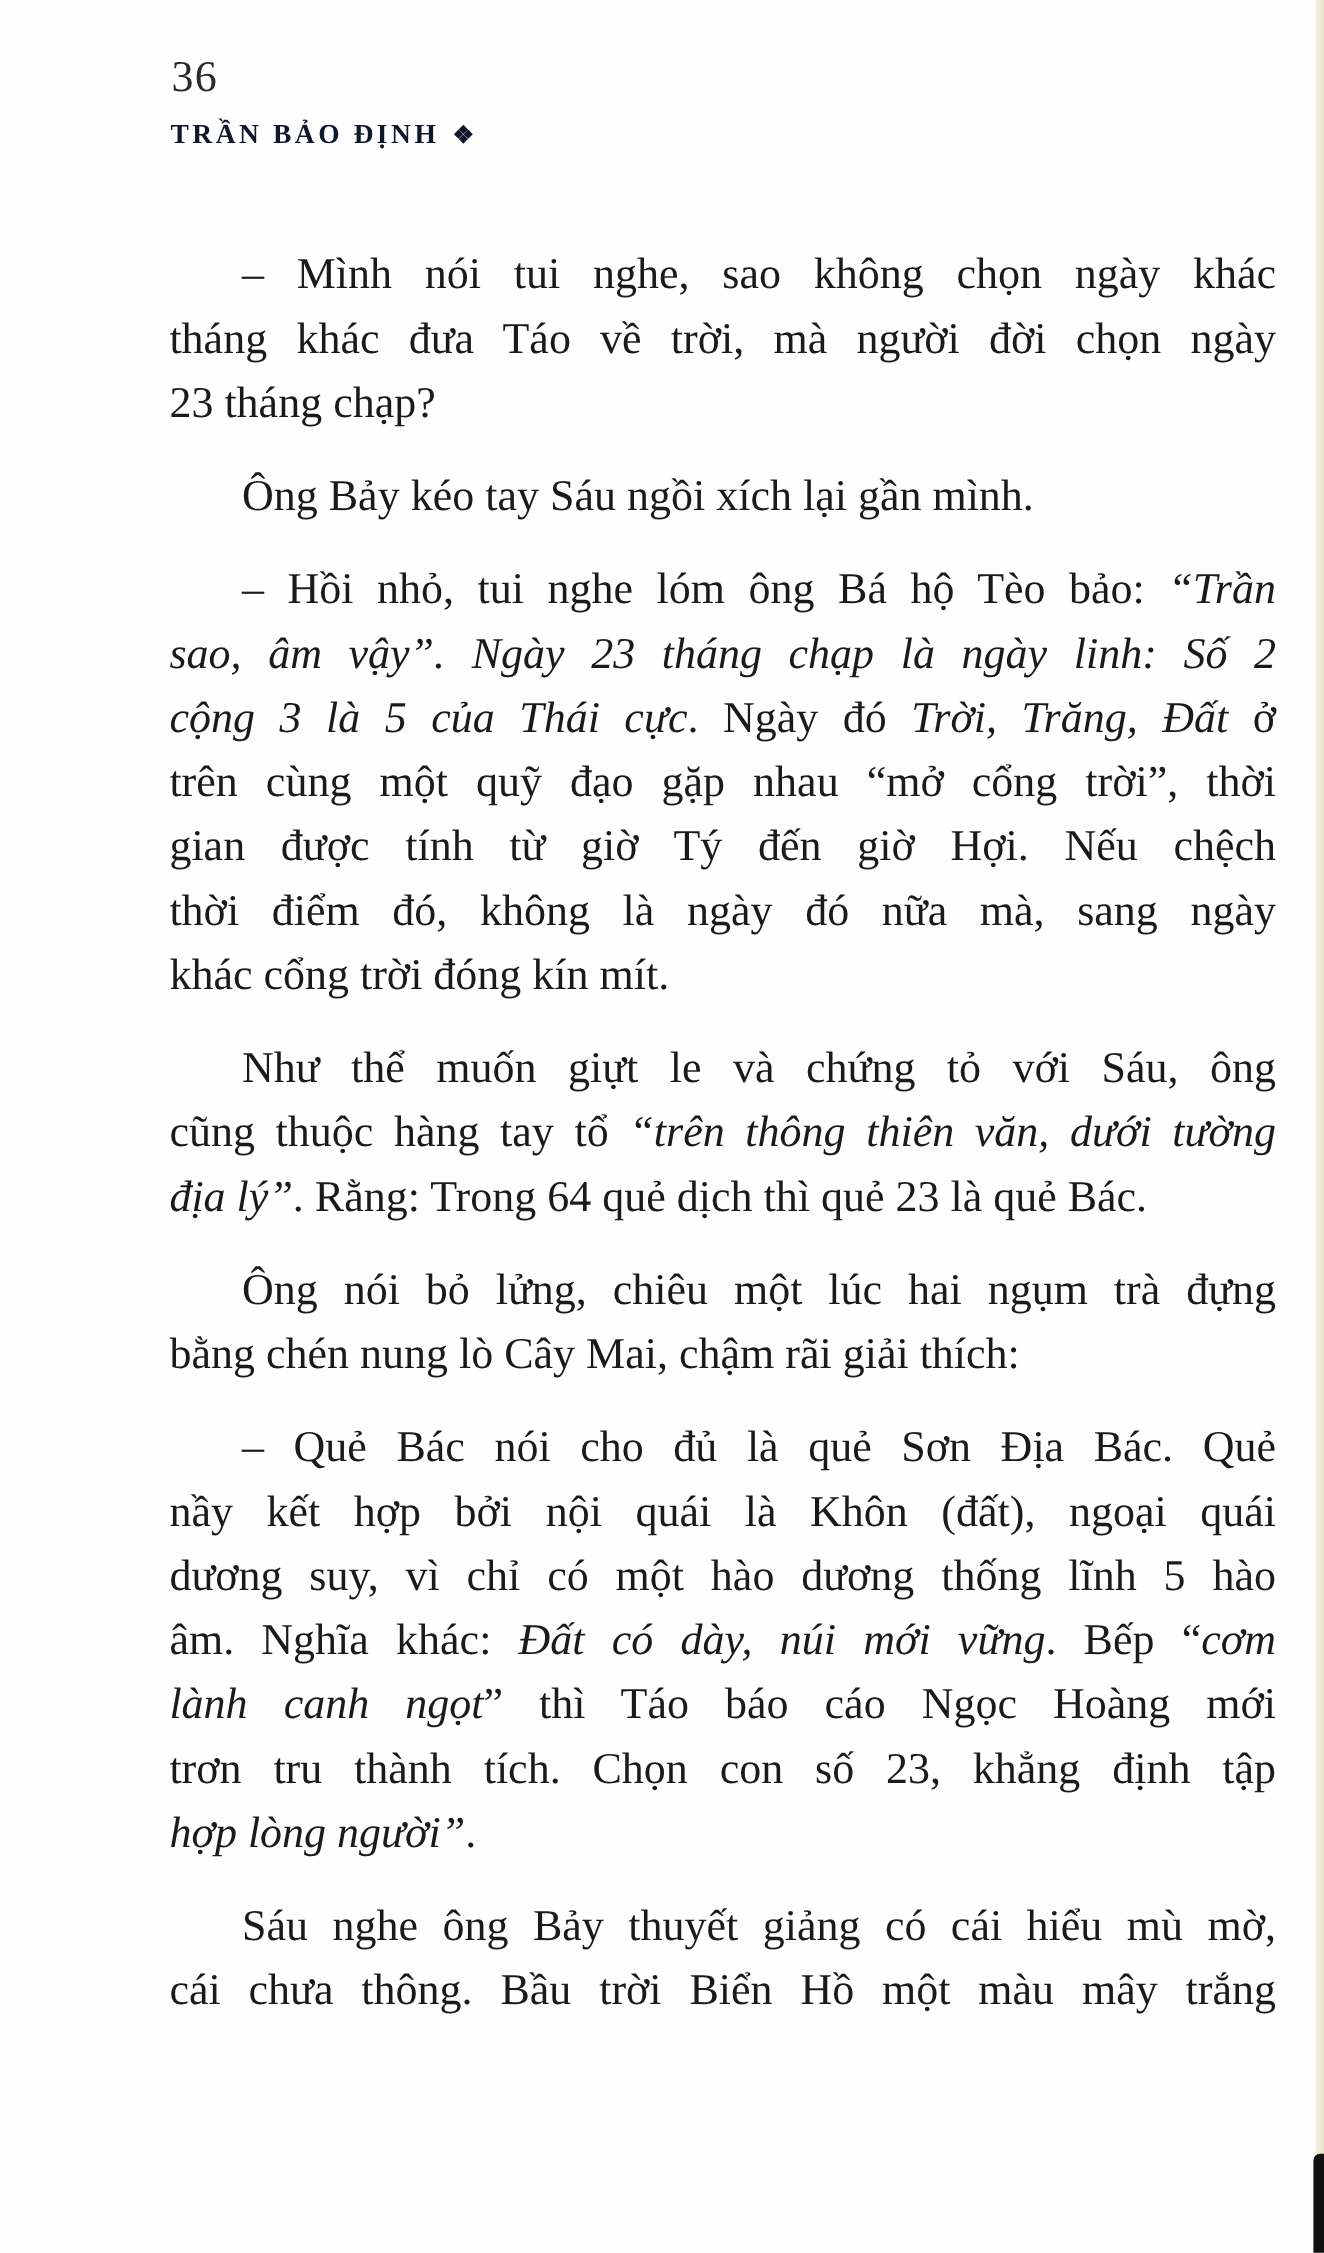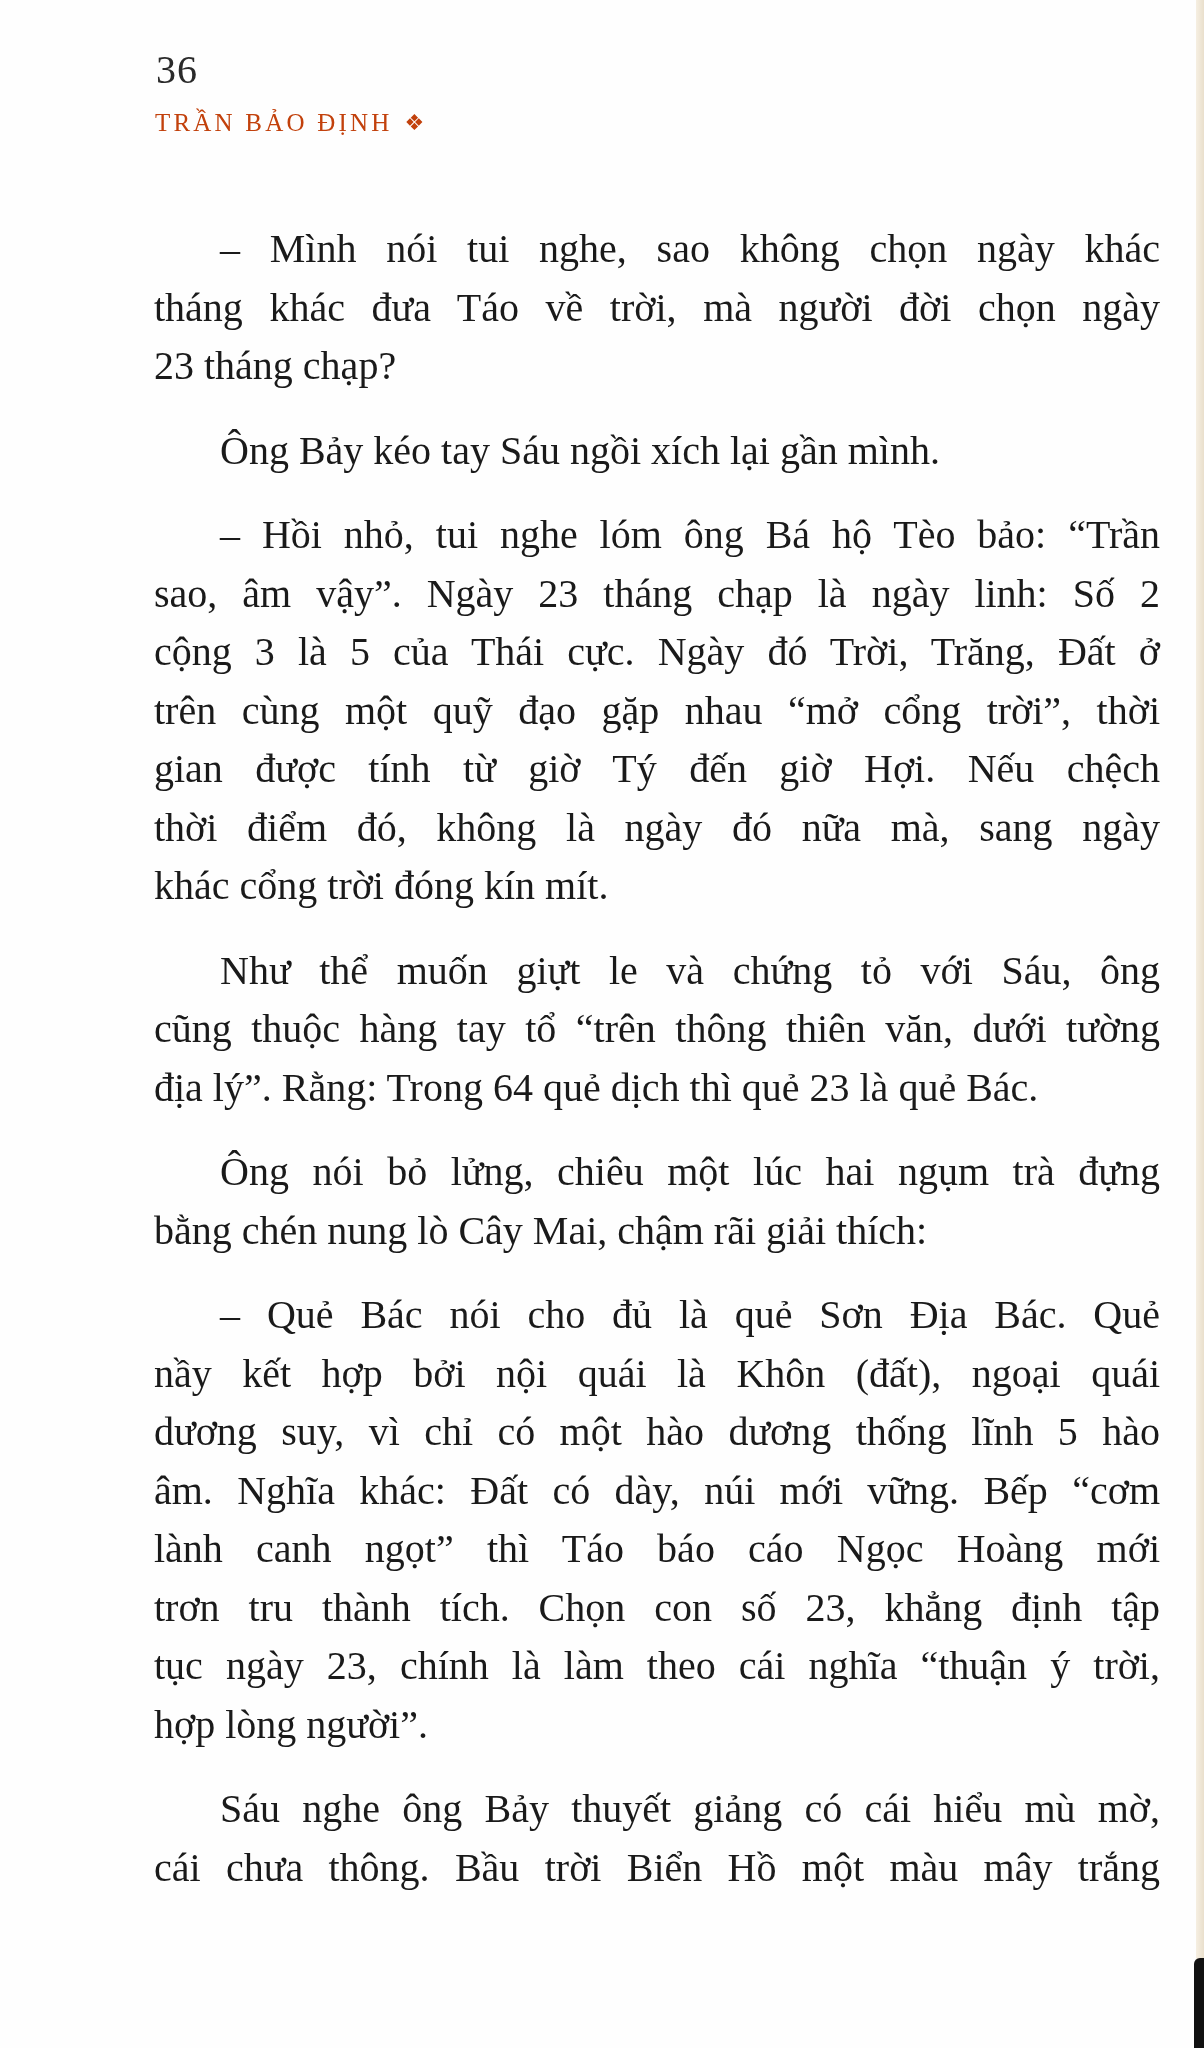--- a/index.html
+++ b/index.html
@@ -31,23 +31,23 @@
     font-weight: normal;
     color: #2a2a2a;
     letter-spacing: 1px;
   }
   .running-head {
     position: absolute;
     left: 155px;
     top: 109px;
     font-size: 25px;
     line-height: 28px;
-    font-weight: normal;
+    font-weight: bold;
     letter-spacing: 3.2px;
-    color: #c2410c;
+    color: #0f172a;
     display: flex;
     align-items: center;
     white-space: nowrap;
   }
   .running-head .ornament {
     display: inline-block;
     margin-left: 12px;
     font-size: 22px;
     line-height: 22px;
     letter-spacing: 0;
@@ -75,20 +75,21 @@
     white-space: nowrap;
     overflow: visible;
   }
   .line.last {
     text-align-last: left;
   }
   .line.indent {
     padding-left: 66px;
   }
   .line .it {
+    font-style: italic;
   }
   .edge-strip {
     position: absolute;
     right: 0;
     top: 0;
     width: 8px;
     height: 2048px;
     background: linear-gradient(to right, #f6efe2, #e9dfcc);
   }
   .edge-shadow {
@@ -138,21 +139,20 @@
         <span class="line indent"><span>Ông nói bỏ lửng, chiêu một lúc hai ngụm trà đựng</span></span>
         <span class="line last"><span>bằng chén nung lò Cây Mai, chậm rãi giải thích:</span></span>
       </div>
       <div class="para">
         <span class="line indent"><span>– Quẻ Bác nói cho đủ là quẻ Sơn Địa Bác. Quẻ</span></span>
         <span class="line"><span>nầy kết hợp bởi nội quái là Khôn (đất), ngoại quái</span></span>
         <span class="line"><span>dương suy, vì chỉ có một hào dương thống lĩnh 5 hào</span></span>
         <span class="line"><span>âm. Nghĩa khác: </span><span class="it">Đất có dày, núi mới vững</span><span>. Bếp “</span><span class="it">cơm</span></span>
         <span class="line"><span class="it">lành canh ngọt</span><span>” thì Táo báo cáo Ngọc Hoàng mới</span></span>
         <span class="line"><span>trơn tru thành tích. Chọn con số 23, khẳng định tập</span></span>
-        <span class="line"><span>tục ngày 23, chính là làm theo cái nghĩa </span><span class="it">“thuận ý trời,</span></span>
         <span class="line last"><span class="it">hợp lòng người”</span><span>.</span></span>
       </div>
       <div class="para">
         <span class="line indent"><span>Sáu nghe ông Bảy thuyết giảng có cái hiểu mù mờ,</span></span>
         <span class="line"><span>cái chưa thông. Bầu trời Biển Hồ một màu mây trắng</span></span>
       </div>
     </div>
 
   <div class="edge-strip"></div>
   <div class="edge-shadow"></div>

